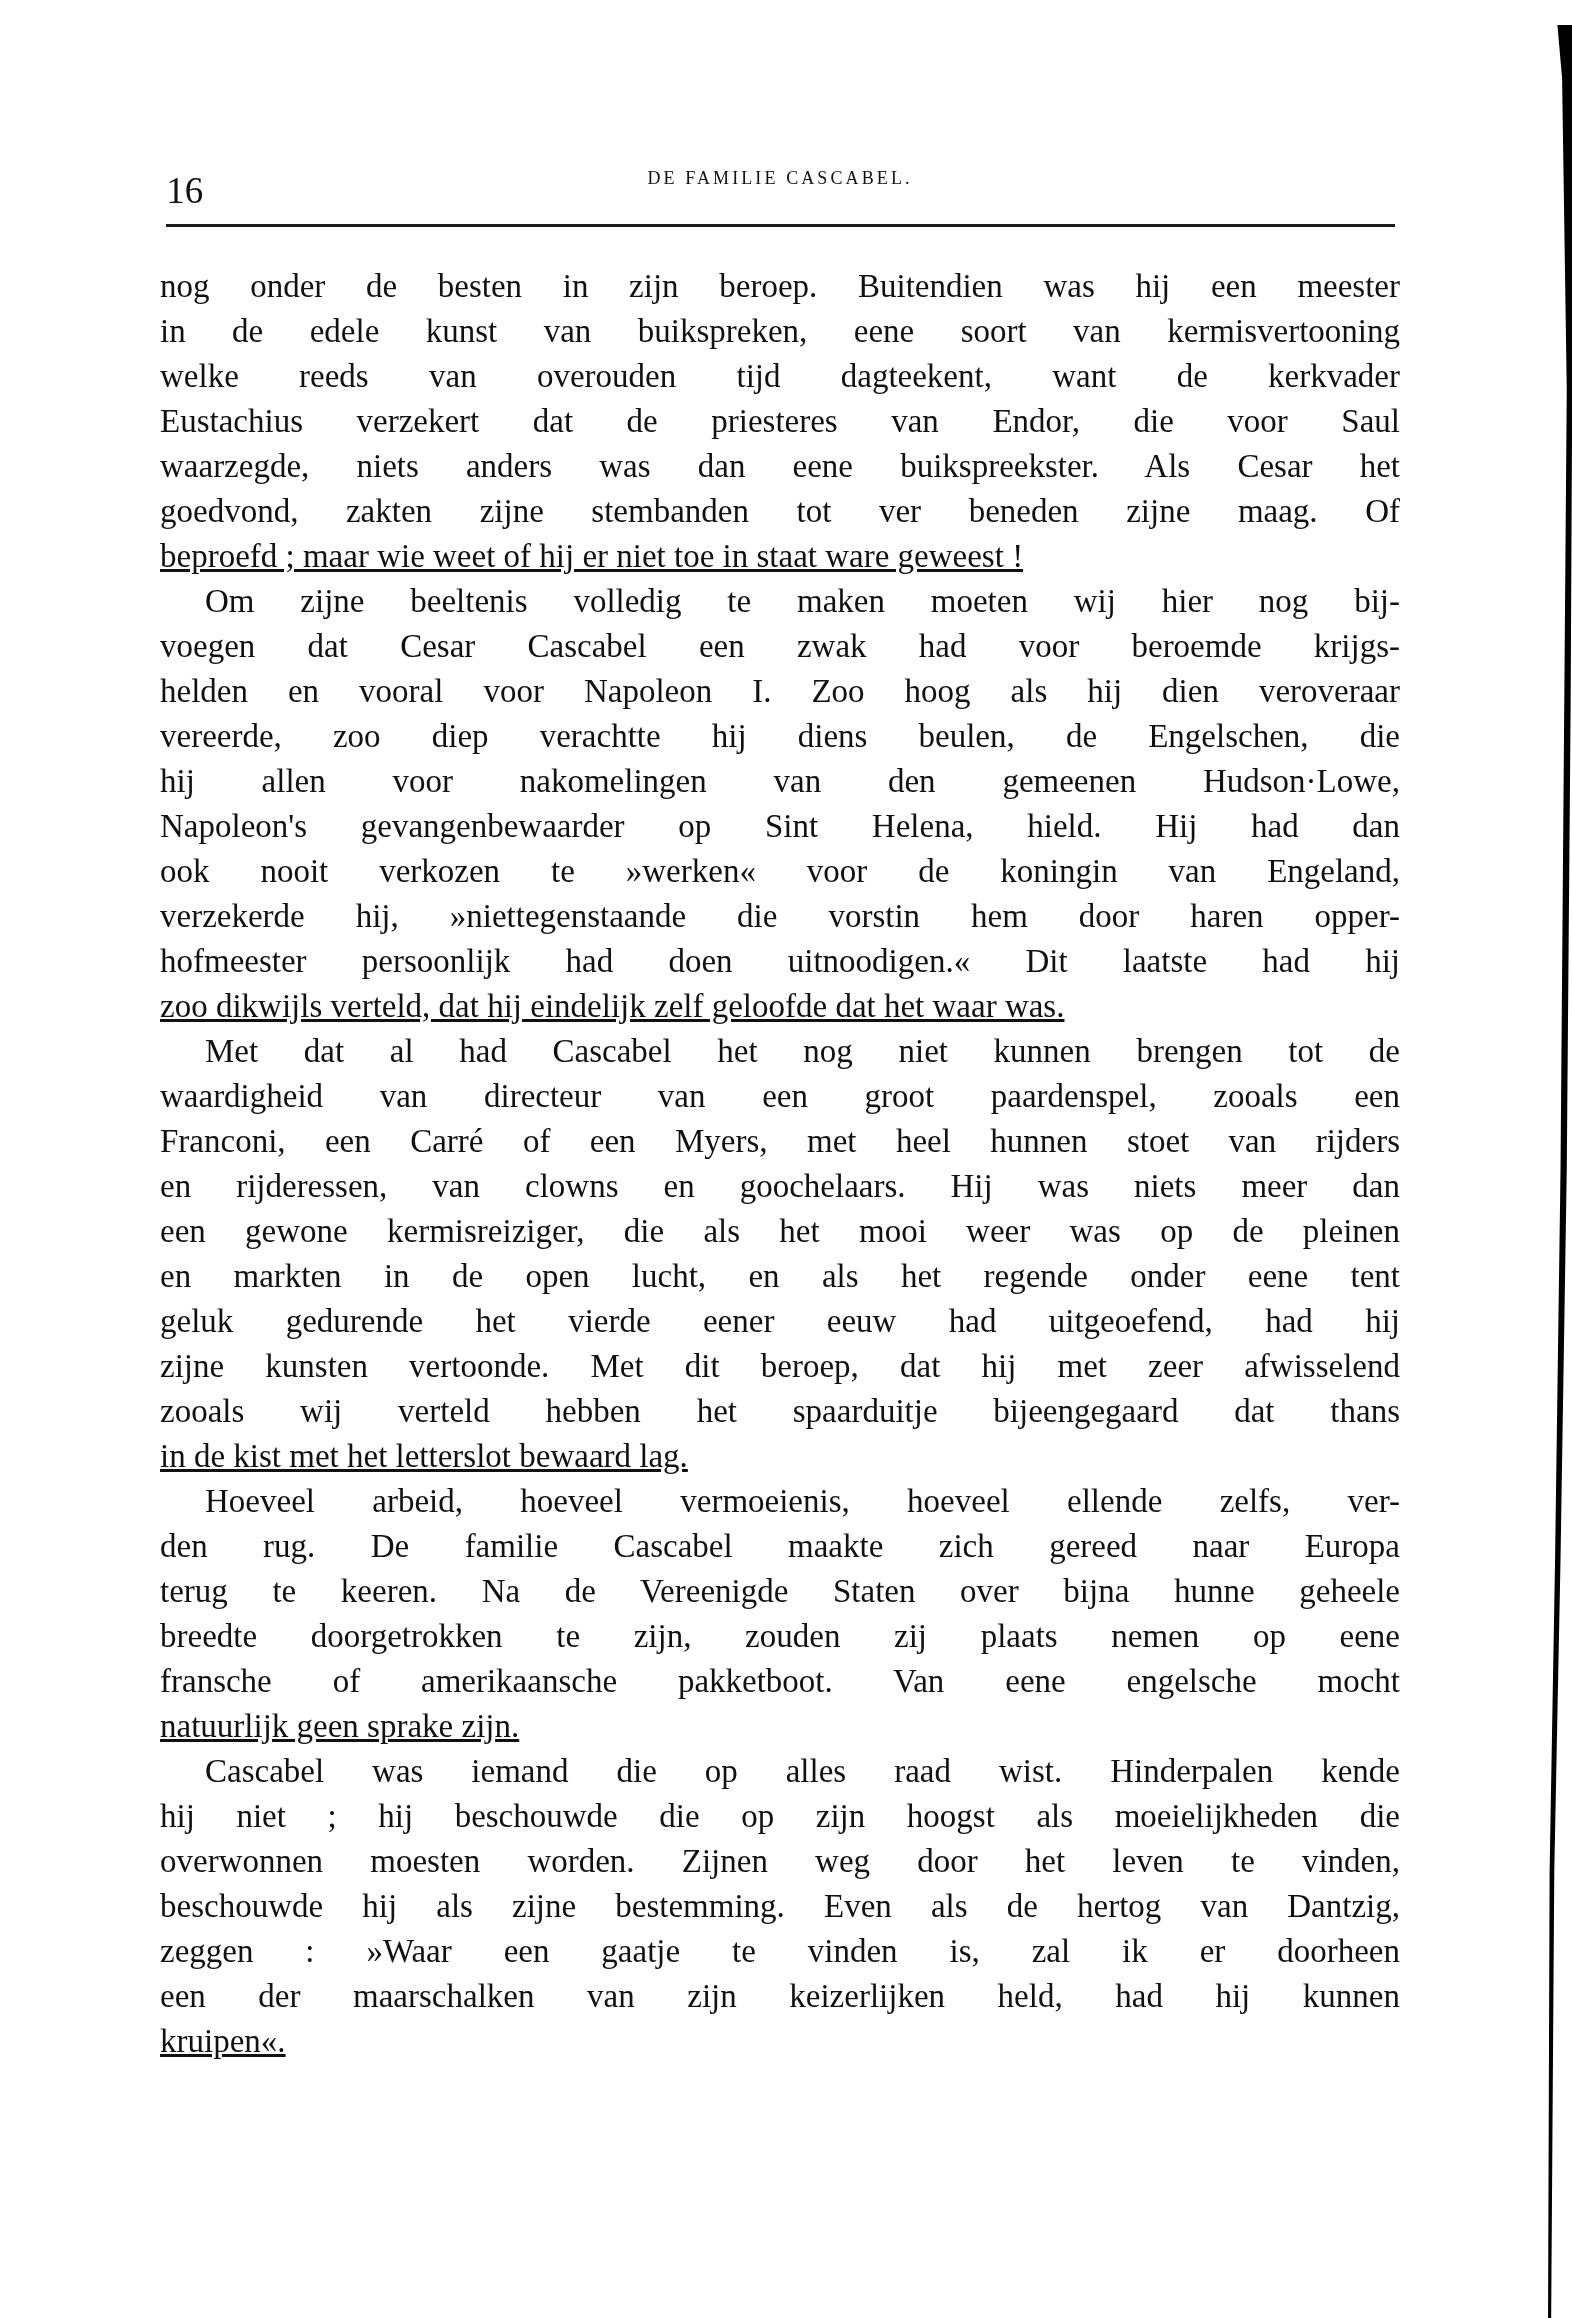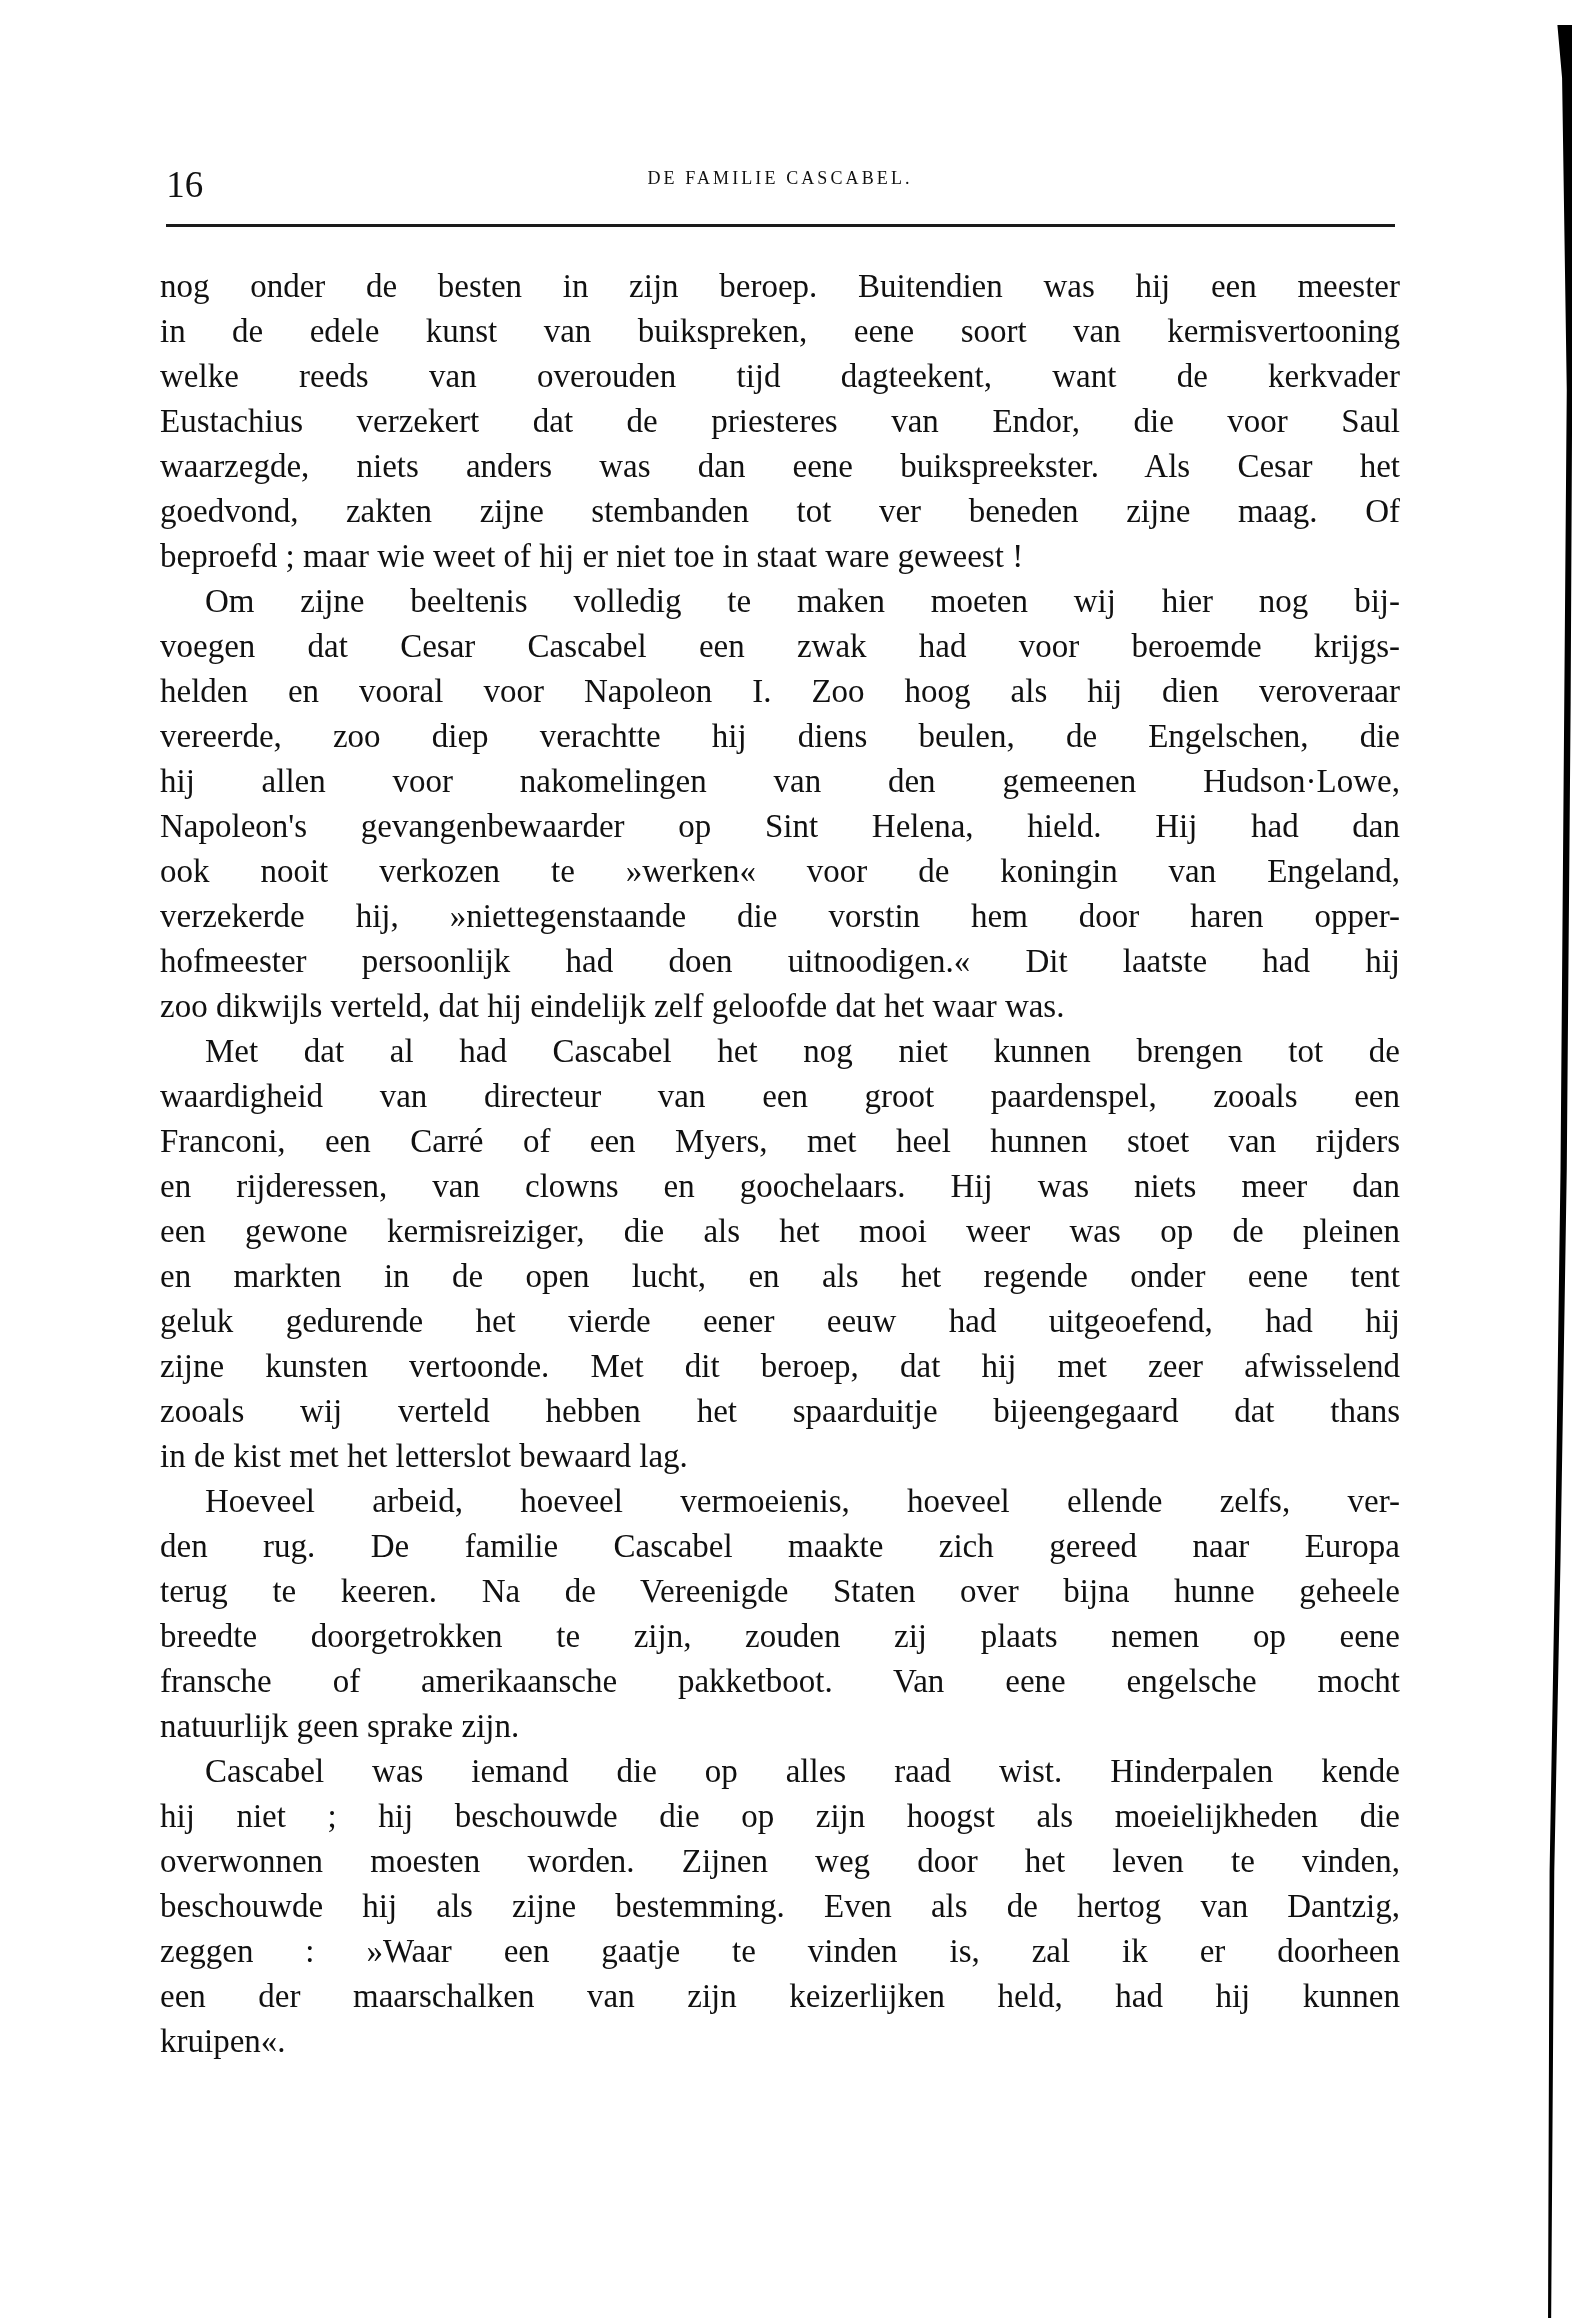--- a/index.html
+++ b/index.html
@@ -6,40 +6,40 @@
   body { width: 1573px; height: 2319px; position: relative; overflow: hidden; }
   .page {
     position: absolute; left: 0; top: 0; width: 1573px; height: 2319px;
     background: #ffffff;
   }
   .running-head {
     position: absolute; left: 160px; top: 153px; width: 1240px; height: 47px;
     font-family: "Liberation Serif", "DejaVu Serif", serif; color: #111;
   }
   .page-number {
-    position: absolute; left: 6.2px; top: 8px; font-size: 37px; line-height: 47px;
+    position: absolute; left: 6.2px; top: 14px; font-size: 37px; line-height: 47px;
   }
   .head-title {
     position: absolute; left: 0; right: 0; top: 6.2px; text-align: center;
     font-size: 18px; letter-spacing: 3.1px; line-height: 39px;
   }
   .head-rule {
     position: absolute; left: 166px; top: 224px; width: 1229px; height: 3.1px;
     background: #1a1a1a;
   }
   .body-text {
     position: absolute; left: 160px; top: 264px; width: 1240px;
     font-family: "Liberation Serif", "DejaVu Serif", serif;
     font-size: 33px; line-height: 45px; color: #111;
   }
   .line {
     display: block; white-space: nowrap; text-align: justify;
     text-align-last: justify; height: 45px;
   }
-  .line.last { text-align-last: left; }
+  .line.last { text-align-last: left; text-decoration: underline; }
   .line.indent { padding-left: 45px; }
   .scan-shadow {
     position: absolute; top: 0; right: 0; width: 78px; height: 2319px;
   }
 </style>
 </head>
 <body>
 
 <div class="page">
   <div class="running-head">

